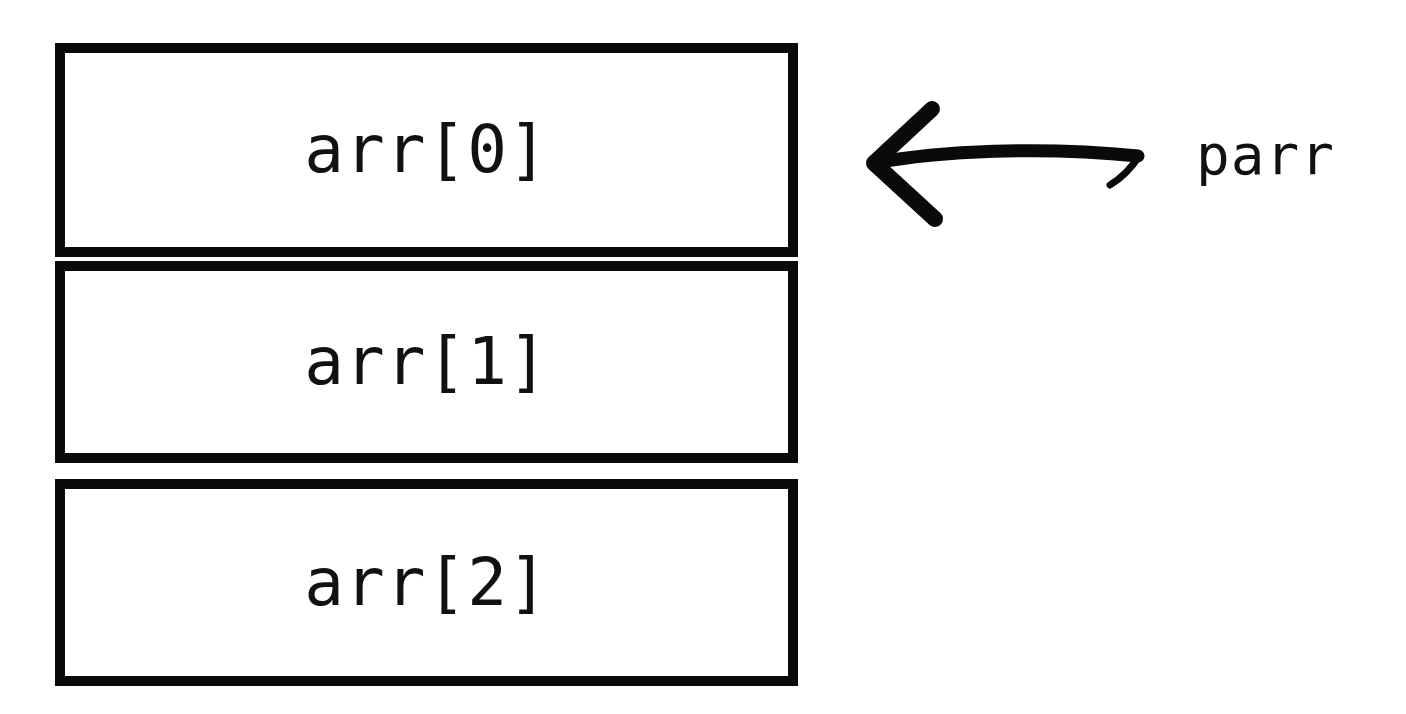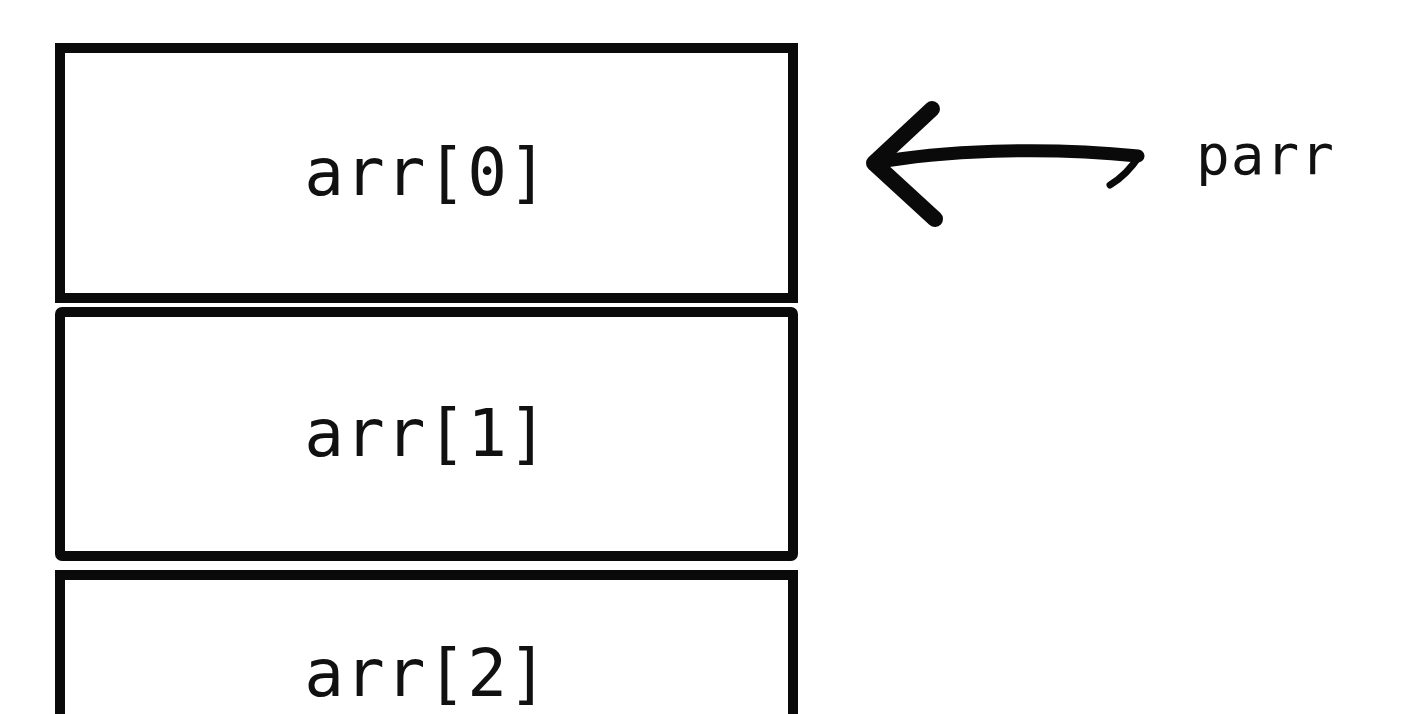--- a/index.html
+++ b/index.html
@@ -24,23 +24,23 @@
     flex-direction: column;
   }
   .cell {
     box-sizing: border-box;
     border: 10px solid #0a0a0a;
     background: #ffffff;
     display: flex;
     align-items: center;
     justify-content: center;
   }
-  .cell:nth-child(1) { height: 260px; }
-  .cell:nth-child(2) { height: 254px; margin-top: 4px; border-radius: 7px; }
-  .cell:nth-child(3) { height: 207px; margin-top: 9px; }
+  .cell:nth-child(1) { height: 214px; }
+  .cell:nth-child(2) { height: 202px; margin-top: 4px; }
+  .cell:nth-child(3) { height: 207px; margin-top: 16px; }
   .cell-label {
     font-size: 66px;
     letter-spacing: 1px;
     color: #111111;
     line-height: 1;
     white-space: pre;
   }
   .pointer-arrow {
     position: absolute;
     left: 840px;

